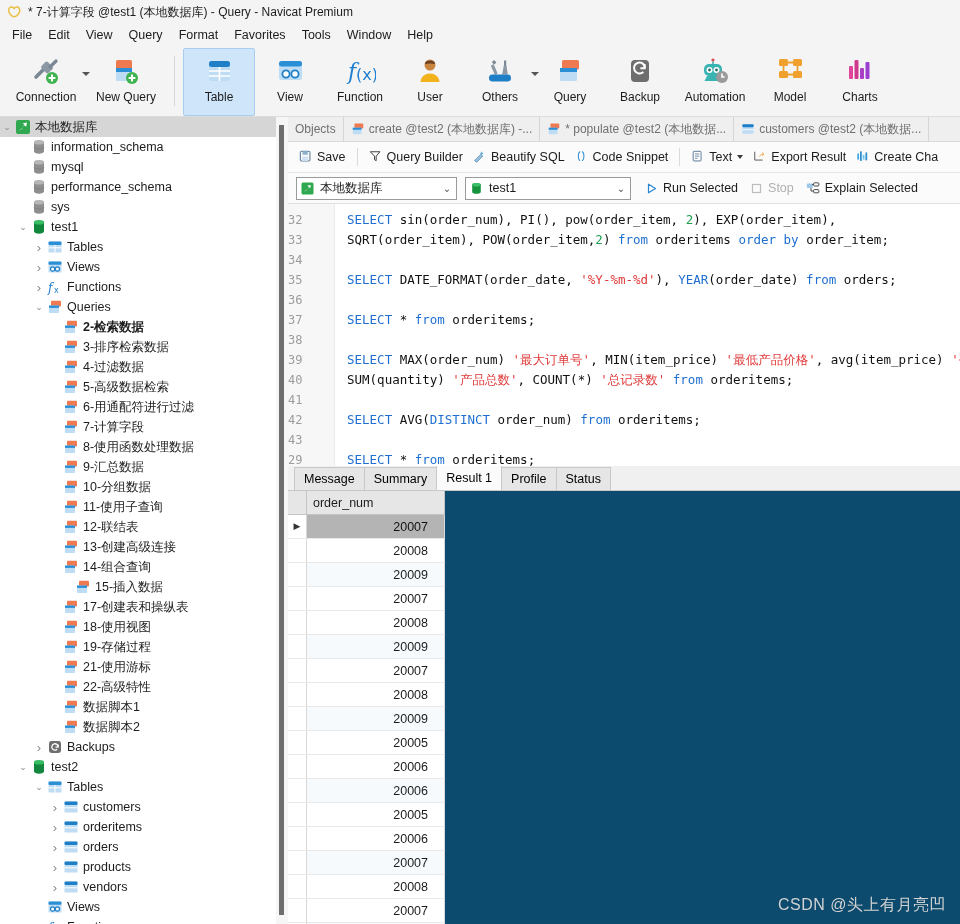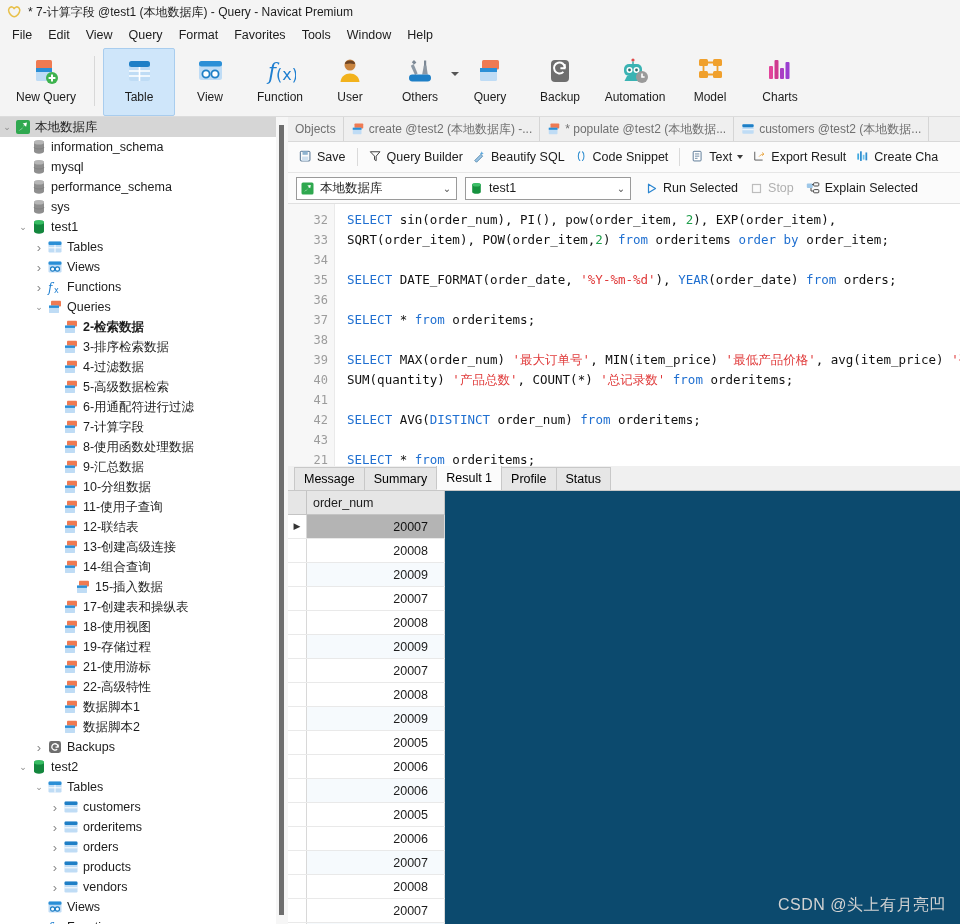--- a/index.html
+++ b/index.html
@@ -79,21 +79,21 @@
   .combo.c1{width:155px;}
   .combo.c2{width:160px;}
   .runbtn{display:flex;align-items:center;font-size:12.5px;color:#1c1c1c;padding:2px 6px;white-space:nowrap;cursor:default;}
   .runbtn.dis{color:#b0b0b0;}
   .runbtn .ei{margin-right:5px;display:flex;align-items:center;}
 
   
   .editor{flex:0 0 262px;background:#ffffff;display:flex;overflow:hidden;position:relative;
           font-family:"DejaVu Sans Mono","Liberation Mono",monospace;font-size:12.5px;}
   .gutter{width:40px;flex:0 0 40px;background:#f7f7f7;border-right:1px solid #eaeaea;
-          text-align:right;padding:6px 6px 0 0;color:#9c9c9c;font-size:12px;line-height:20px;}
+          text-align:left;padding:6px 6px 0 0;color:#9c9c9c;font-size:12px;line-height:20px;}
   .code{flex:1 1 auto;padding:6px 0 0 12px;line-height:20px;white-space:pre;overflow:hidden;color:#111;}
   .k{color:#1f6fd0;}            
   .num{color:#1f9e4b;}        
   .str{color:#e03a3a;}
 
   
   .restabs{height:24px;flex:0 0 24px;background:#f0f0f0;display:flex;align-items:flex-end;
            padding-left:6px;border-bottom:1px solid #c8c8c8;}
   .rtab{height:22px;display:flex;align-items:center;padding:0 9px;font-size:12.5px;color:#000000;
         background:#e6e6e6;border:1px solid #c8c8c8;border-bottom:none;margin-right:-1px;cursor:default;}
@@ -137,20 +137,37 @@
       <div class="mi">View</div>
       <div class="mi">Query</div>
       <div class="mi">Format</div>
       <div class="mi">Favorites</div>
       <div class="mi">Tools</div>
       <div class="mi">Window</div>
       <div class="mi">Help</div>
     </div>
 
   <div class="ribbon" id="ribbon">
+      <div class="rb wide">
+        <div class="ic">
+          <span style="display: inline-flex; align-items: center; justify-content: center;">
+            <svg width="32" height="32" viewBox="0 0 32 32" xmlns="http://www.w3.org/2000/svg">
+              <g>
+                <path d="M6 22 L13 15" stroke="#7b8794" stroke-width="3.6" stroke-linecap="round"></path>
+      <rect x="12" y="8" width="10" height="9" rx="2" transform="rotate(45 17 12.5)" fill="#8c98a4"></rect>
+      <path d="M20 12 L26 6" stroke="#7b8794" stroke-width="3.2" stroke-linecap="round"></path>
+      <circle cx="22" cy="23" r="6" fill="#3eb34f"></circle>
+                <path d="M22 19.6v6.8M18.6 23h6.8" stroke="#fff" stroke-width="2"></path>
+              </g>
+            </svg>
+          </span>
+        </div>
+        <div class="lb">Connection</div>
+        <span class="caret"></span>
+      </div>
       <div class="rb wide">
         <div class="ic">
           <span style="display: inline-flex; align-items: center; justify-content: center;">
             <svg width="32" height="32" viewBox="0 0 32 32" xmlns="http://www.w3.org/2000/svg">
               <g>
                 <rect x="6" y="5" width="16" height="9" rx="1.5" fill="#ef7a52"></rect>
       <rect x="6" y="13" width="16" height="13" rx="1.5" fill="#bfdcf5"></rect>
       <rect x="6" y="13" width="16" height="4" fill="#2b8fd6"></rect>
       <circle cx="22" cy="23" r="6" fill="#3eb34f"></circle>
                 <path d="M22 19.6v6.8M18.6 23h6.8" stroke="#fff" stroke-width="2"></path>
@@ -1046,21 +1063,21 @@
             <div>34</div>
             <div>35</div>
             <div>36</div>
             <div>37</div>
             <div>38</div>
             <div>39</div>
             <div>40</div>
             <div>41</div>
             <div>42</div>
             <div>43</div>
-            <div>21</div>
+            <div>29</div>
           </div>
         <div class="code" id="code"><div style="height: 20px;"><div class="" style="display: inline-block; min-width: 100%;"><span class="k">SELECT </span><span>sin(order_num), PI(), pow(order_item, </span><span class="num">2</span><span>), EXP(order_item),</span></div></div><div style="height: 20px;"><div class="" style="display: inline-block; min-width: 100%;"><span>SQRT(order_item), POW(order_item,</span><span class="num">2</span><span>) </span><span class="k">from</span><span> orderitems </span><span class="k">order</span><span> </span><span class="k">by</span><span> order_item;</span></div></div><div style="height: 20px;"><div class="" style="display: inline-block; min-width: 100%;">&nbsp;</div></div><div style="height: 20px;"><div class="" style="display: inline-block; min-width: 100%;"><span class="k">SELECT </span><span>DATE_FORMAT(order_date, </span><span class="str">'%Y-%m-%d'</span><span>), </span><span class="k">YEAR</span><span>(order_date) </span><span class="k">from</span><span> orders;</span></div></div><div style="height: 20px;"><div class="" style="display: inline-block; min-width: 100%;">&nbsp;</div></div><div style="height: 20px;"><div class="" style="display: inline-block; min-width: 100%;"><span class="k">SELECT</span><span> * </span><span class="k">from</span><span> orderitems;</span></div></div><div style="height: 20px;"><div class="" style="display: inline-block; min-width: 100%;">&nbsp;</div></div><div style="height: 20px;"><div class="" style="display: inline-block; min-width: 100%;"><span class="k">SELECT </span><span>MAX(order_num) </span><span class="str">'最大订单号'</span><span>, MIN(item_price) </span><span class="str">'最低产品价格'</span><span>, avg(item_price) </span><span class="str">'平均产</span></div></div><div style="height: 20px;"><div class="" style="display: inline-block; min-width: 100%;"><span>SUM(quantity) </span><span class="str">'产品总数'</span><span>, COUNT(*) </span><span class="str">'总记录数'</span><span> </span><span class="k">from</span><span> orderitems;</span></div></div><div style="height: 20px;"><div class="" style="display: inline-block; min-width: 100%;">&nbsp;</div></div><div style="height: 20px;"><div class="" style="display: inline-block; min-width: 100%;"><span class="k">SELECT </span><span>AVG(</span><span class="k">DISTINCT</span><span> order_num) </span><span class="k">from</span><span> orderitems;</span></div></div><div style="height: 20px;"><div class="" style="display: inline-block; min-width: 100%;">&nbsp;</div></div><div style="height: 20px;"><div class="" style="display: inline-block; min-width: 100%;"><span class="k">SELECT</span><span> * </span><span class="k">from</span><span> orderitems;</span></div></div></div>
       </div>
 
       <div class="restabs" id="restabs">
           <div class="rtab">Message</div>
           <div class="rtab">Summary</div>
           <div class="rtab active">Result 1</div>
           <div class="rtab">Profile</div>
           <div class="rtab">Status</div>

